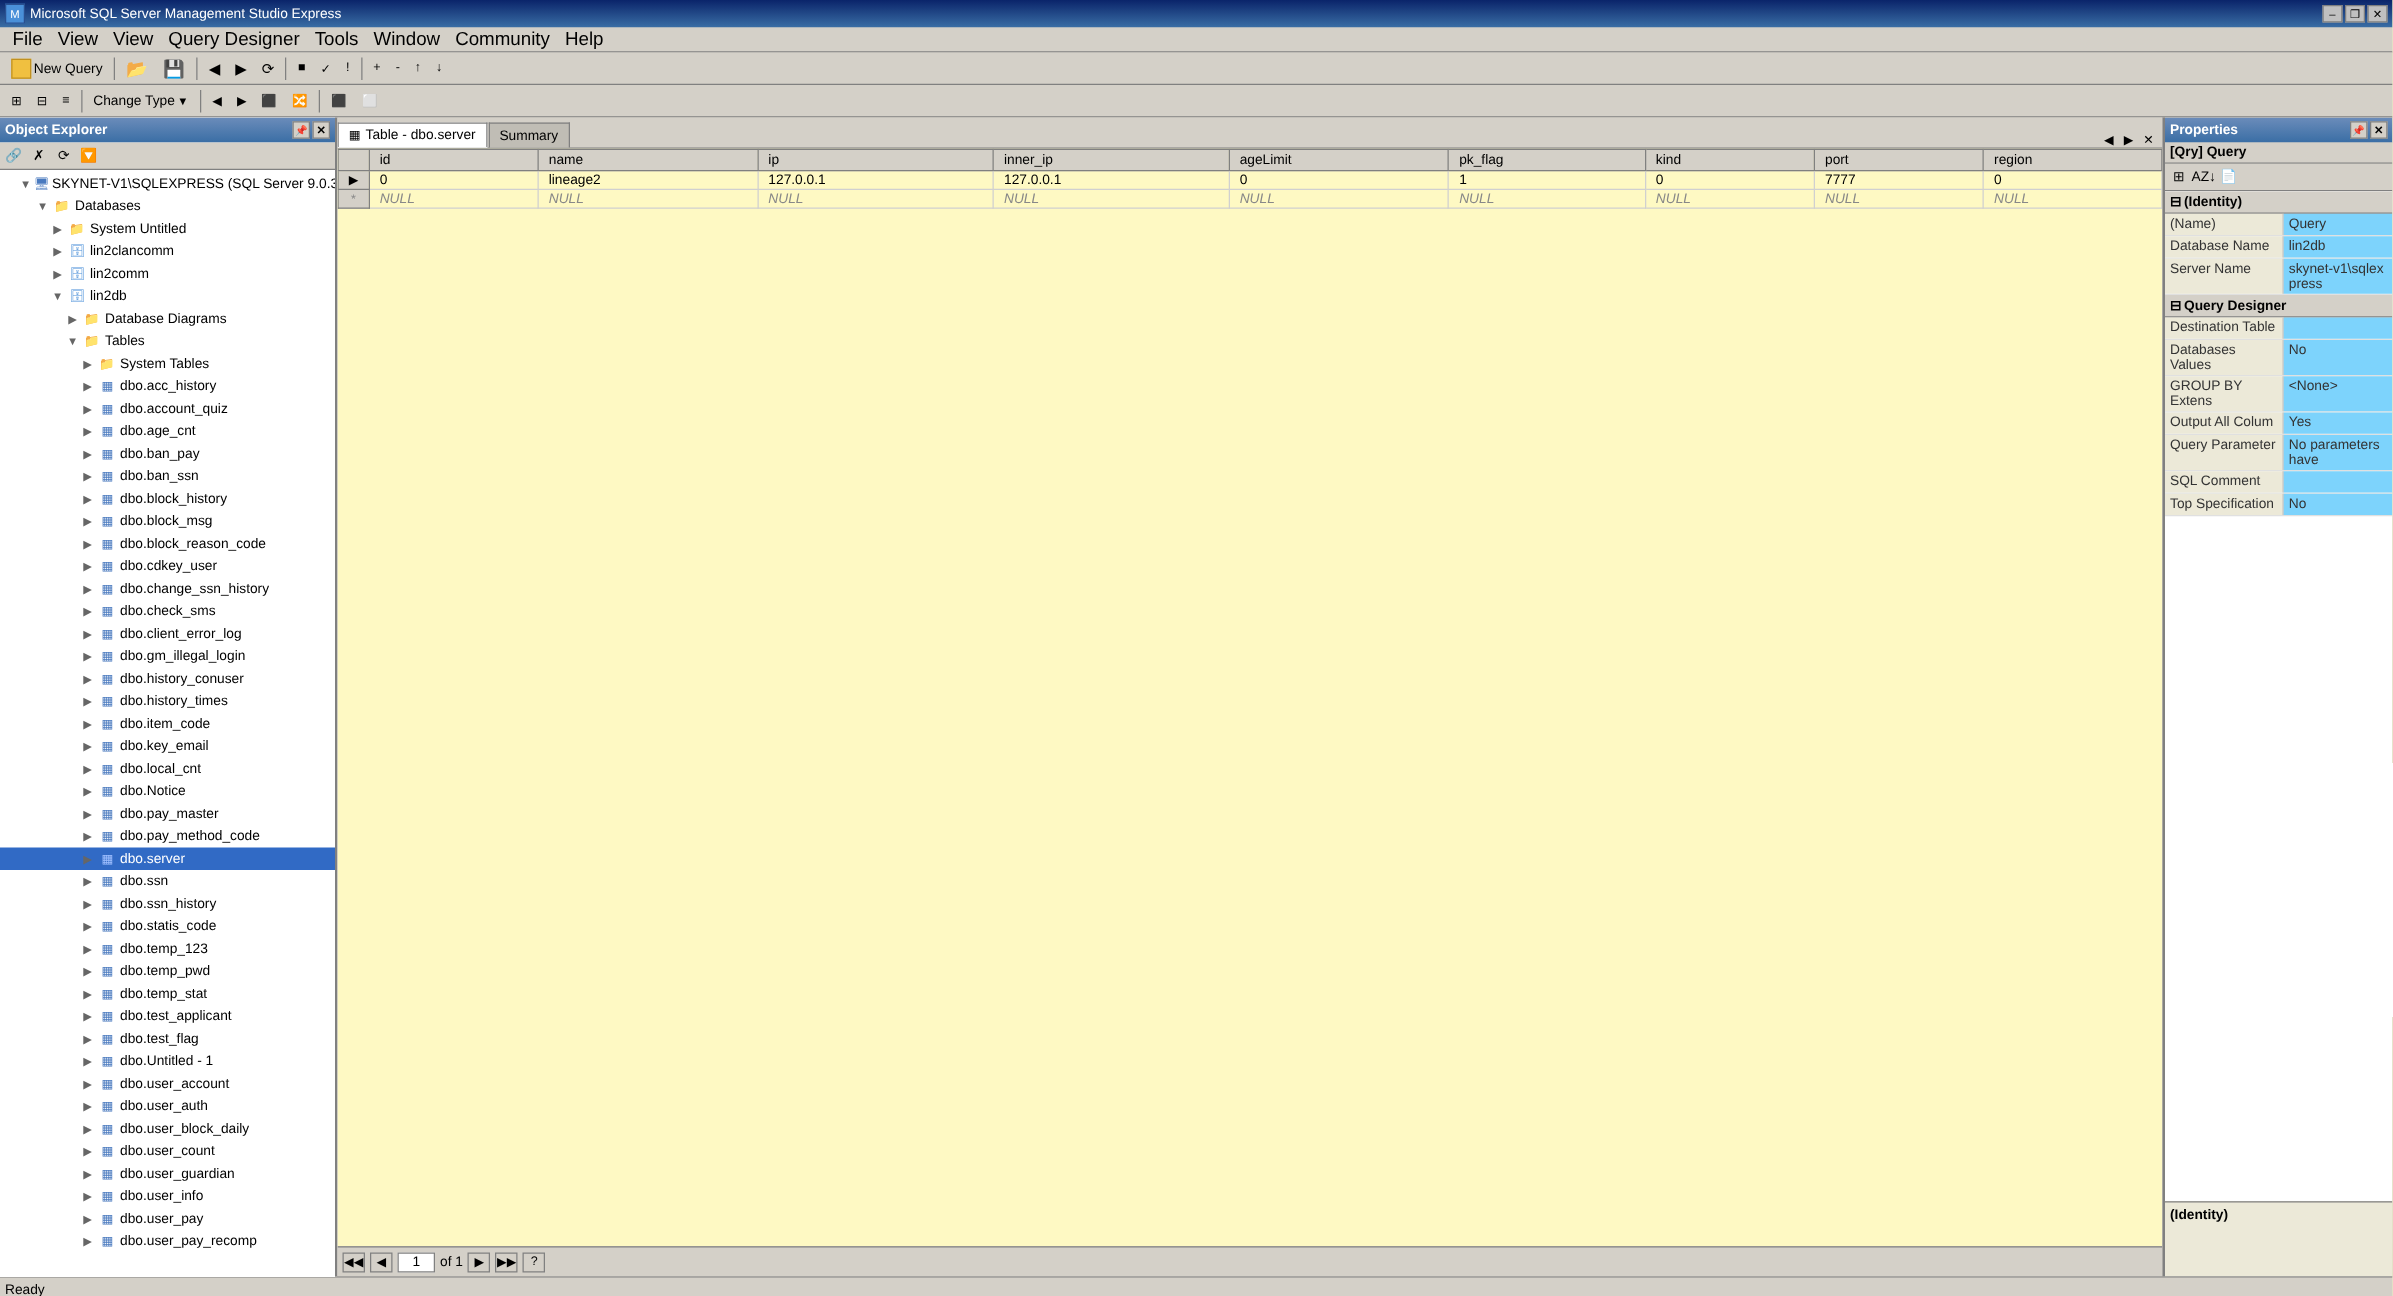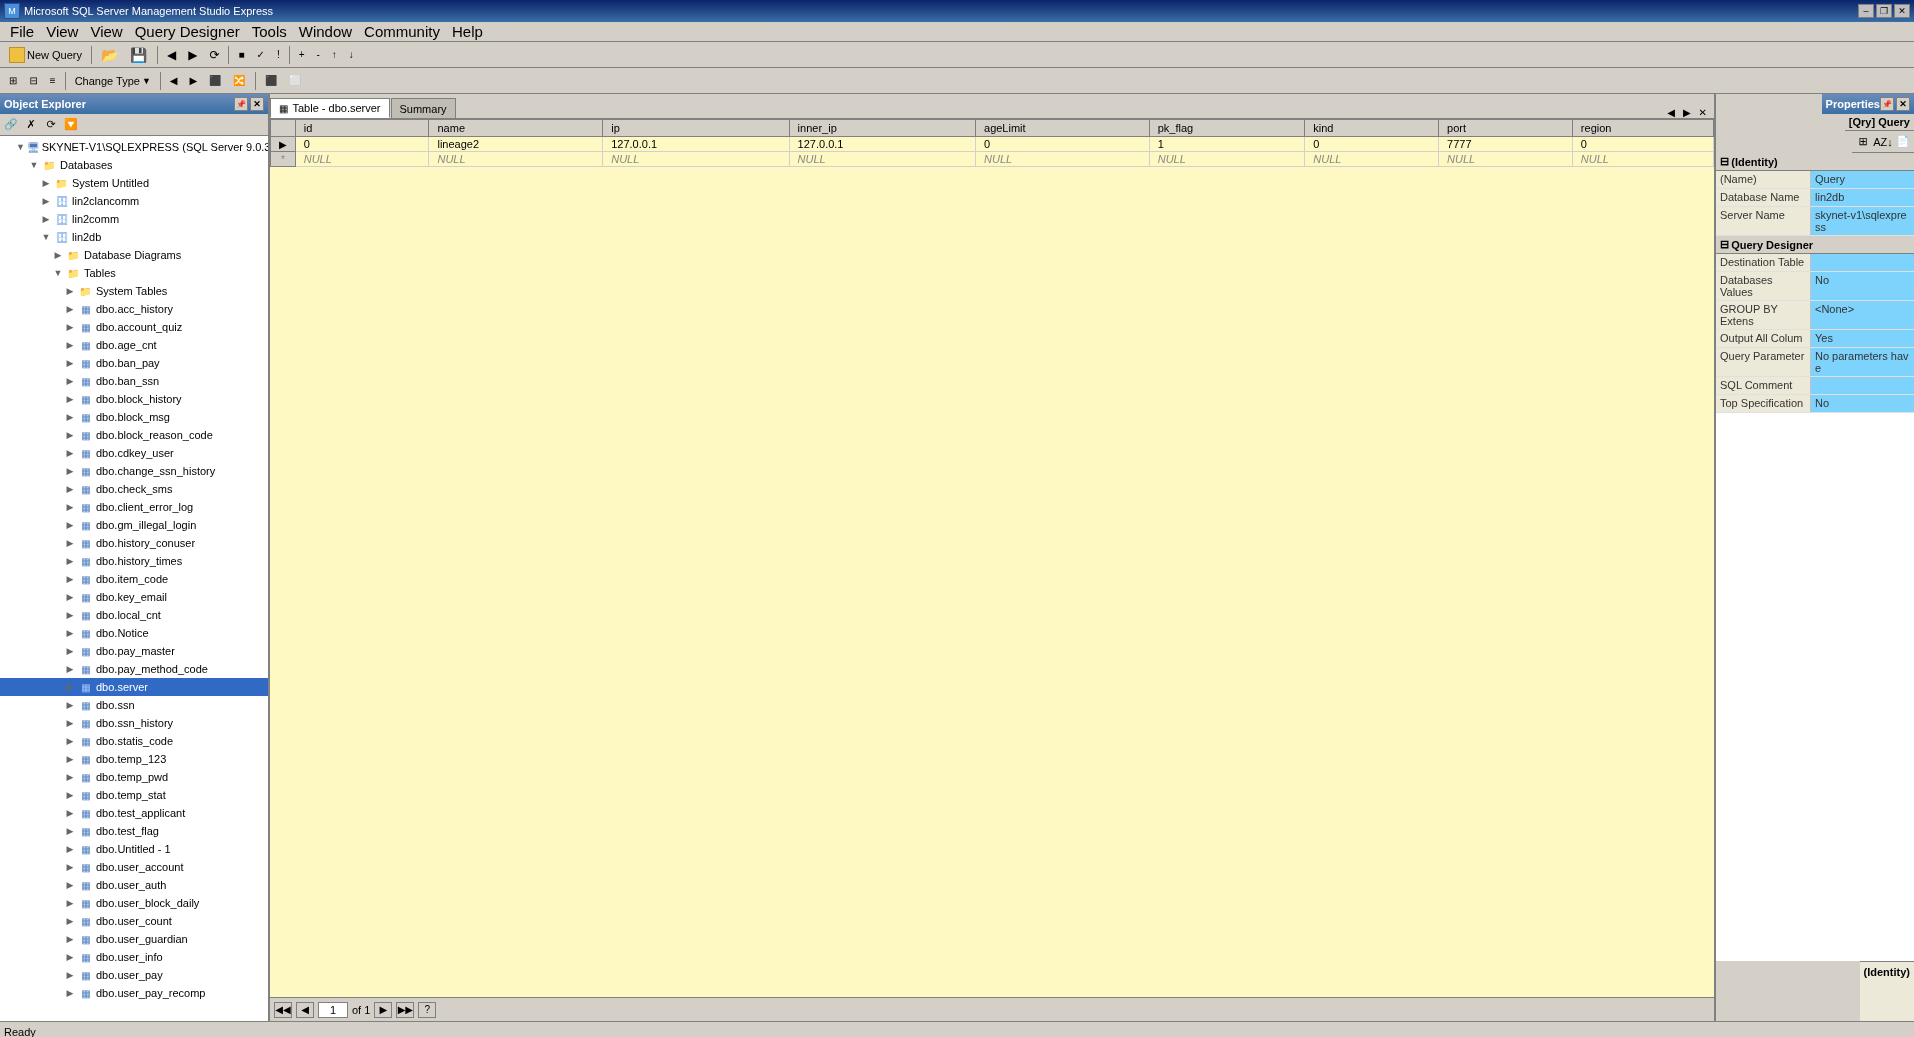--- a/index.html
+++ b/index.html
@@ -223,27 +223,26 @@
       align-items: center;
       padding: 0 4px;
       gap: 4px;
       font-size: 11px;
     }
     .page-btn { width: 18px; height: 16px; background: #d4d0c8; border: 1px solid #808080; cursor: pointer; display: flex; align-items: center; justify-content: center; font-size: 10px; }
     .page-input { width: 30px; height: 16px; text-align: center; border: 1px solid #808080; font-size: 11px; }
 
     
     .properties-panel {
-      width: 200px;
+      width: 184px;
       background: #d4d0c8;
       border-left: 2px solid #808080;
       display: flex;
       flex-direction: column;
       overflow: hidden;
-      align-items: flex-end;
     }
     .props-header {
       background: linear-gradient(to bottom, #6b8cba, #3a6ea5);
       color: white;
       height: 20px;
       display: flex;
       align-items: center;
       padding: 0 4px;
       justify-content: space-between;
       font-size: 11px;

